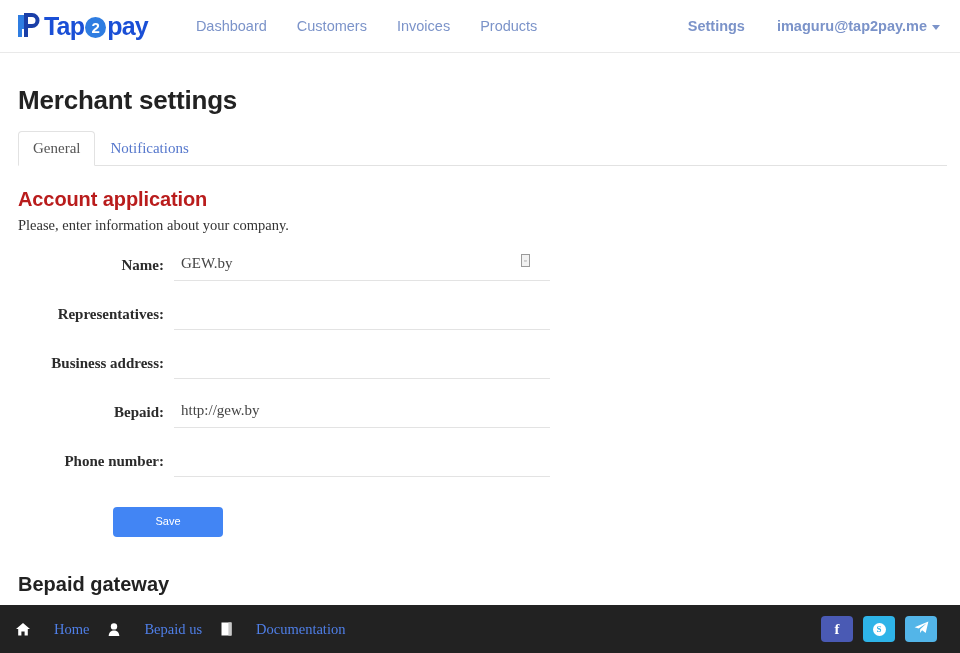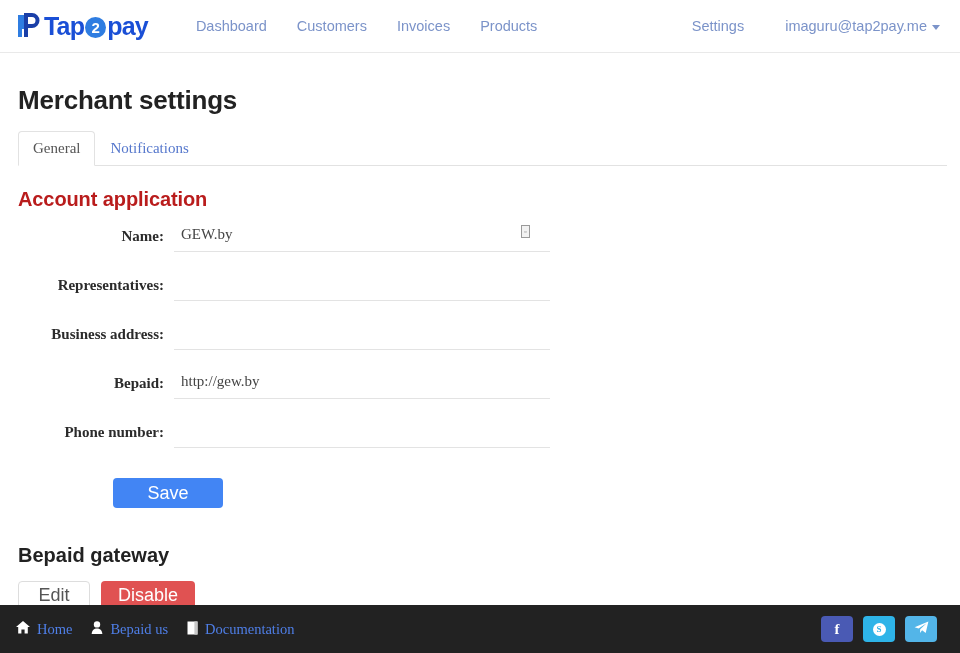--- a/index.html
+++ b/index.html
@@ -57,21 +57,21 @@
     top: 1px;
   }
   .nav-links { display: flex; align-items: center; gap: 30px; }
   .nav-link {
     color: #7b93c9;
     font-size: 14.5px;
     text-decoration: none;
     cursor: pointer;
     white-space: nowrap;
   }
-  .nav-right { margin-left: auto; display: flex; align-items: center; gap: 41px; padding-right: 4px;}
+  .nav-right { margin-left: auto; display: flex; align-items: center; gap: 32px; padding-right: 4px; font-weight: bold;}
   .caret {
     display: inline-block;
     width: 0; height: 0;
     border-left: 4px solid transparent;
     border-right: 4px solid transparent;
     border-top: 5px solid #7b93c9;
     margin-left: 5px;
     vertical-align: middle;
   }
 
@@ -177,21 +177,21 @@
     cursor: pointer;
   }
 
   .btn {
     display: inline-flex;
     align-items: center;
     justify-content: center;
     cursor: pointer;
     border-radius: 4px;
     font-family: "Liberation Sans", sans-serif;
-    font-size: 18px;
+    font-size: 11px;
     line-height: 1;
     border: 1px solid transparent;
     text-align: center;
   }
   .btn-save {
     background: #4285f4;
     color: #fff;
     width: 110px;
     height: 30px;
     margin-left: 97px;
@@ -226,22 +226,22 @@
     left: 0; right: 0; bottom: 0;
     height: 48px;
     background: #222222;
     display: flex;
     align-items: center;
     padding: 0 16px;
   }
   .footer-links { display: flex; align-items: center; gap: 19px; }
   .footer-link {
     display: inline-flex;
-    align-items: flex-start;
-    gap: 7px;
+    align-items: center;
+    gap: 24px;
     color: #4f7fe8;
     font-family: "Liberation Serif", serif;
     font-size: 14.5px;
     text-decoration: none;
     cursor: pointer;
   }
   .footer-ico { color: #ffffff; display: inline-flex; align-items: center; line-height: 1; }
   .socials { margin-left: auto; display: flex; gap: 10px; padding-right: 7px; }
   .social {
     width: 32px; height: 26px;
@@ -299,20 +299,21 @@
 <div class="container">
 
   <h1 class="page-title">Merchant settings</h1>
 
   <div class="tabs">
     <div class="tab active">General</div>
     <div class="tab">Notifications</div>
   </div>
 
   <h2 class="section-title">Account application</h2>
+  <p class="section-desc">Please, enter information about your company.</p>
 
   <div class="form">
 
     <div class="form-row">
       <div class="form-label">Name:</div>
       <div class="field-wrap">
         <input class="field" type="text" value="GEW.by" style="">
         <span class="field-icon">▫</span>
       </div>
     </div>

